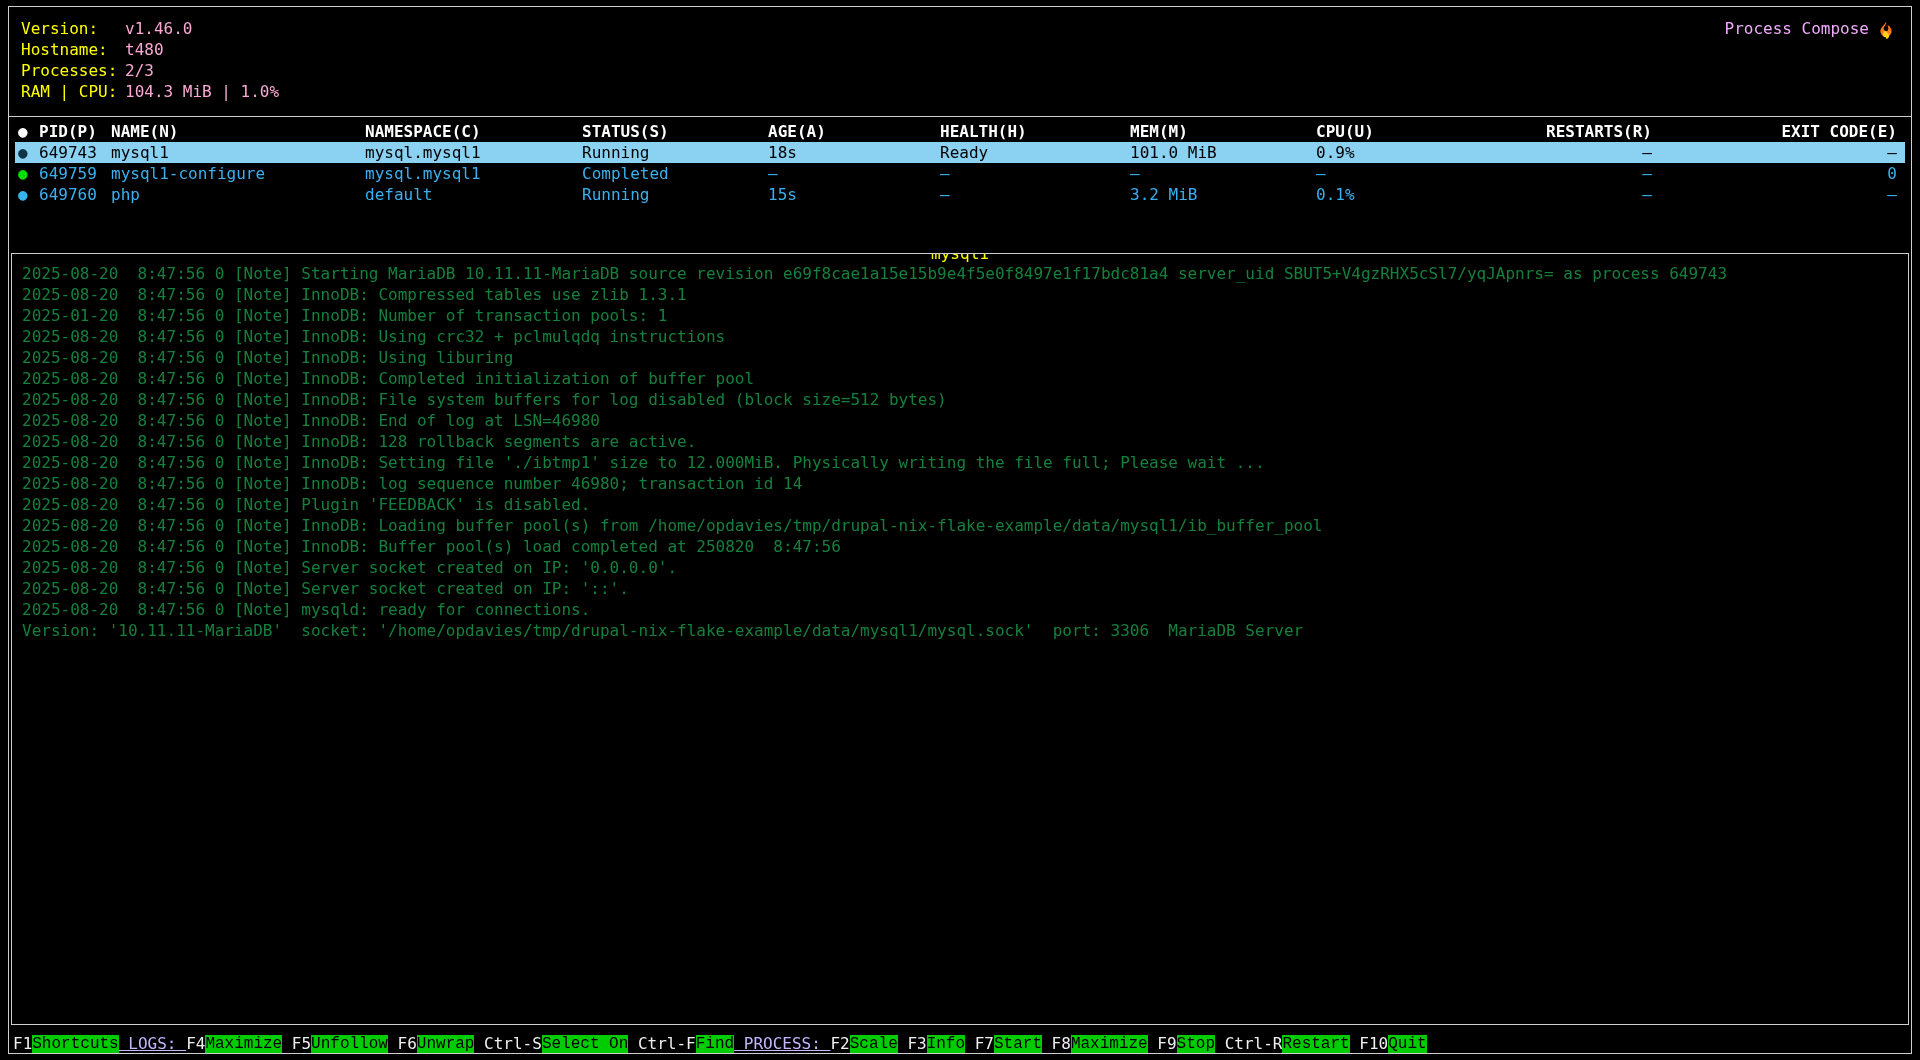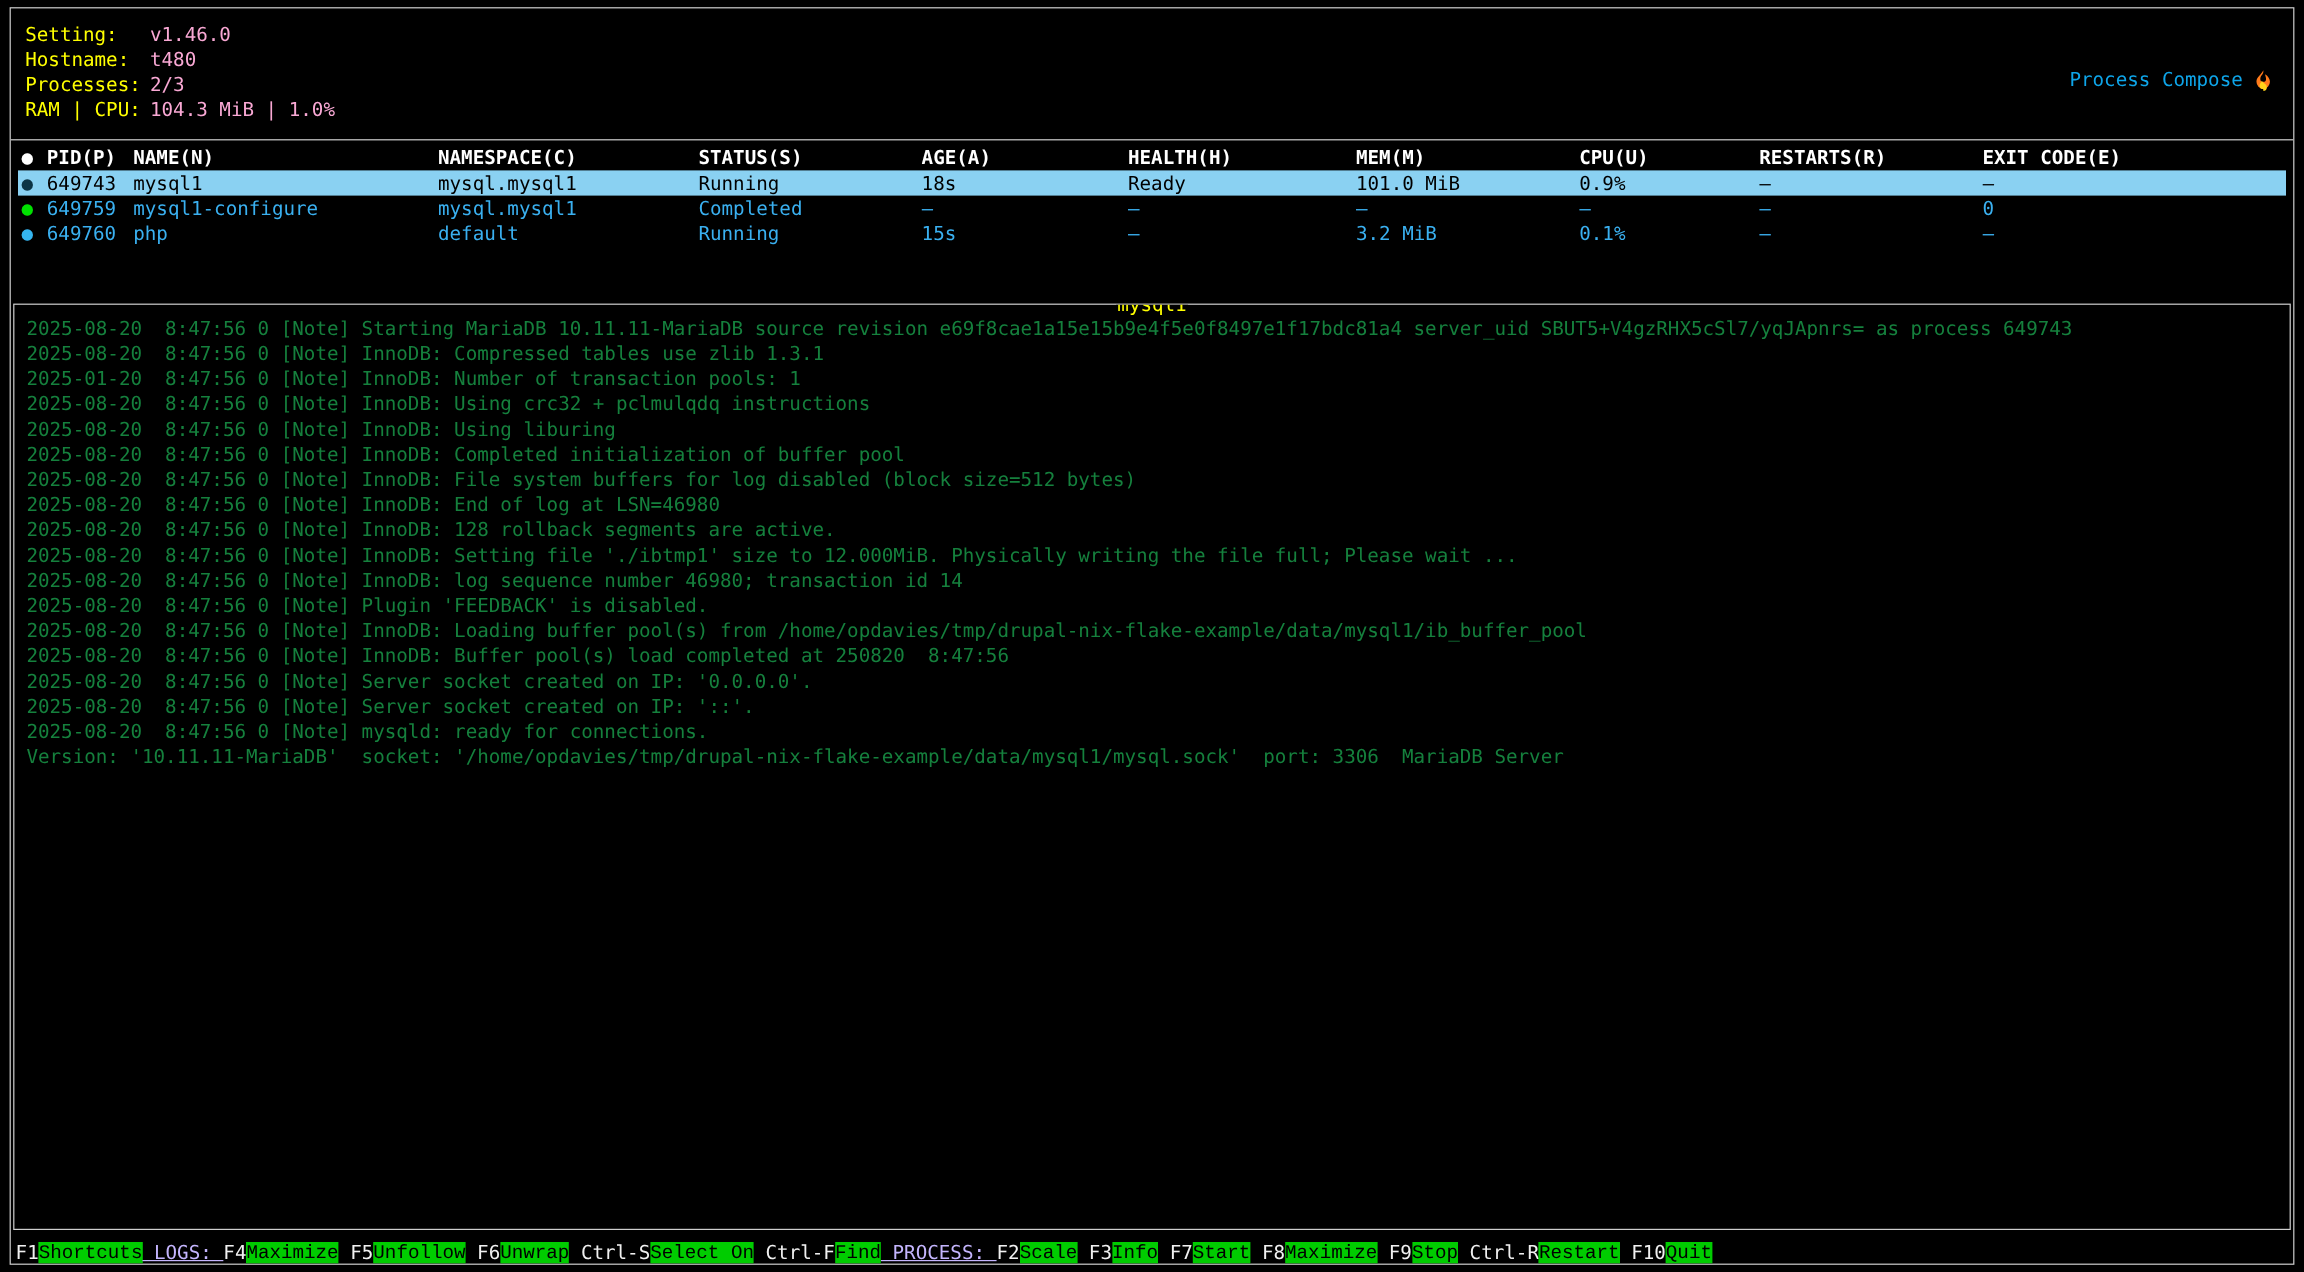--- a/index.html
+++ b/index.html
@@ -14,34 +14,34 @@
   }
   
   .header-box{
     height:110px;border-bottom:1px solid #cfcfcf;position:relative;
     padding:11px 10px 0 12px;box-sizing:border-box;flex:none;
   }
   .header-line{height:21px;line-height:21px;display:flex;white-space:pre;}
   .hl{color:#ffff00;width:104px;flex:none;}
   .hv{color:#f9a8d4;}
   .app-title{
-    position:absolute;top:11px;right:16px;color:#0ea5e9;
-    display:flex;align-items:center;gap:8px;height:21px;line-height:21px;margin-top:38px;
+    position:absolute;top:11px;right:16px;color:#f0abfc;
+    display:flex;align-items:flex-end;gap:8px;height:21px;line-height:21px;
   }
   
   .table-section{height:136px;flex:none;padding:4px 6px 0 6px;box-sizing:border-box;overflow:hidden;}
   .proc-row{
     display:grid;
     grid-template-columns:24px 72px 254px 217px 186px 172px 190px 186px 150px 186px 1fr;
     height:21px;line-height:21px;align-items:center;white-space:pre;
   }
   .proc-header{color:#ffffff;font-weight:bold;}
   .proc-data{color:#3ab0f0;}
   .proc-row span{overflow:hidden;}
-  .proc-row .col-restarts,.proc-row .col-exit{text-align:left;}
+  .proc-row .col-restarts,.proc-row .col-exit{text-align:right;}
   .proc-row .col-exit{padding-right:8px;}
   .proc-data.selected{background:#8ad1f2;color:#000;}
   .dot{padding-left:3px;}
   .proc-header .dot{color:#ffffff;}
   
   .log-box{
     flex:1;border:1px solid #cfcfcf;margin:0 2px;position:relative;
     padding:9px 10px;box-sizing:border-box;overflow:hidden;
   }
   .log-title{
@@ -58,21 +58,21 @@
   .seg-btn{background:#00cc00;color:#000;font-family:Liberation Mono, monospace;}
   .seg-section{color:#c4b5fd;text-decoration:underline;}
 </style>
 </head>
 <body>
 
 <div class="screen">
 
   <div class="header-box">
     <div class="header-line">
-      <span class="hl">Setting:</span><span class="hv">v1.46.0</span>
+      <span class="hl">Version:</span><span class="hv">v1.46.0</span>
     </div>
     <div class="header-line">
       <span class="hl">Hostname:</span><span class="hv">t480</span>
     </div>
     <div class="header-line">
       <span class="hl">Processes:</span><span class="hv">2/3</span>
     </div>
     <div class="header-line">
       <span class="hl">RAM | CPU:</span><span class="hv">104.3 MiB | 1.0%</span>
     </div>

